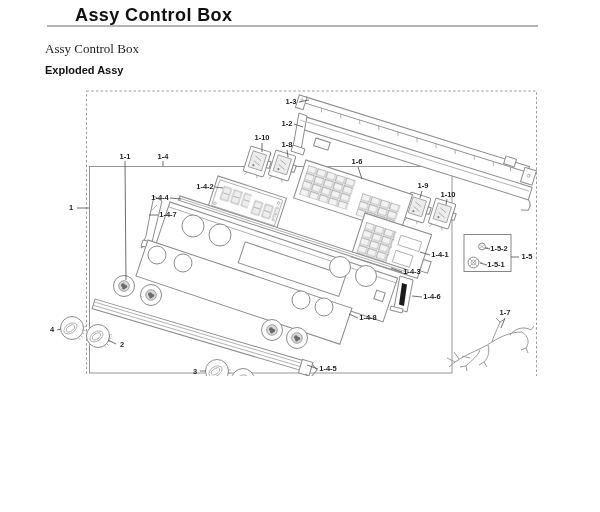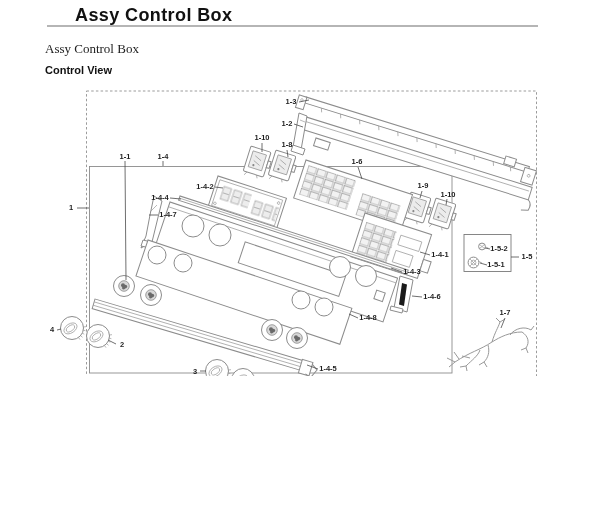--- a/index.html
+++ b/index.html
@@ -19,21 +19,21 @@
   .callout{font:bold 7.5px "Liberation Sans",sans-serif;fill:#1f1f1f;}
 </style>
 </head>
 <body>
 
 <div class="page">
 
   <div class="title">Assy Control Box</div>
   <div class="rule"></div>
   <div class="subtitle">Assy Control Box</div>
-  <div class="section">Control View</div>
+  <div class="section">Exploded Assy</div>
 
   <svg width="600" height="512" viewBox="0 0 600 512">
     <defs>
       <pattern id="keys" width="10" height="8" patternUnits="userSpaceOnUse">
         <rect x="0.6" y="0.6" width="8.4" height="6.4" fill="#f2f2f2" stroke="#9a9a9a" stroke-width="0.7"></rect>
       </pattern>
       <pattern id="segs" width="11" height="18" patternUnits="userSpaceOnUse">
         <rect x="1" y="2" width="8" height="13" fill="#ededed" stroke="#9a9a9a" stroke-width="0.7"></rect>
         <line x1="2" y1="8.5" x2="8" y2="8.5" stroke="#9a9a9a" stroke-width="0.7"></line>
       </pattern>

